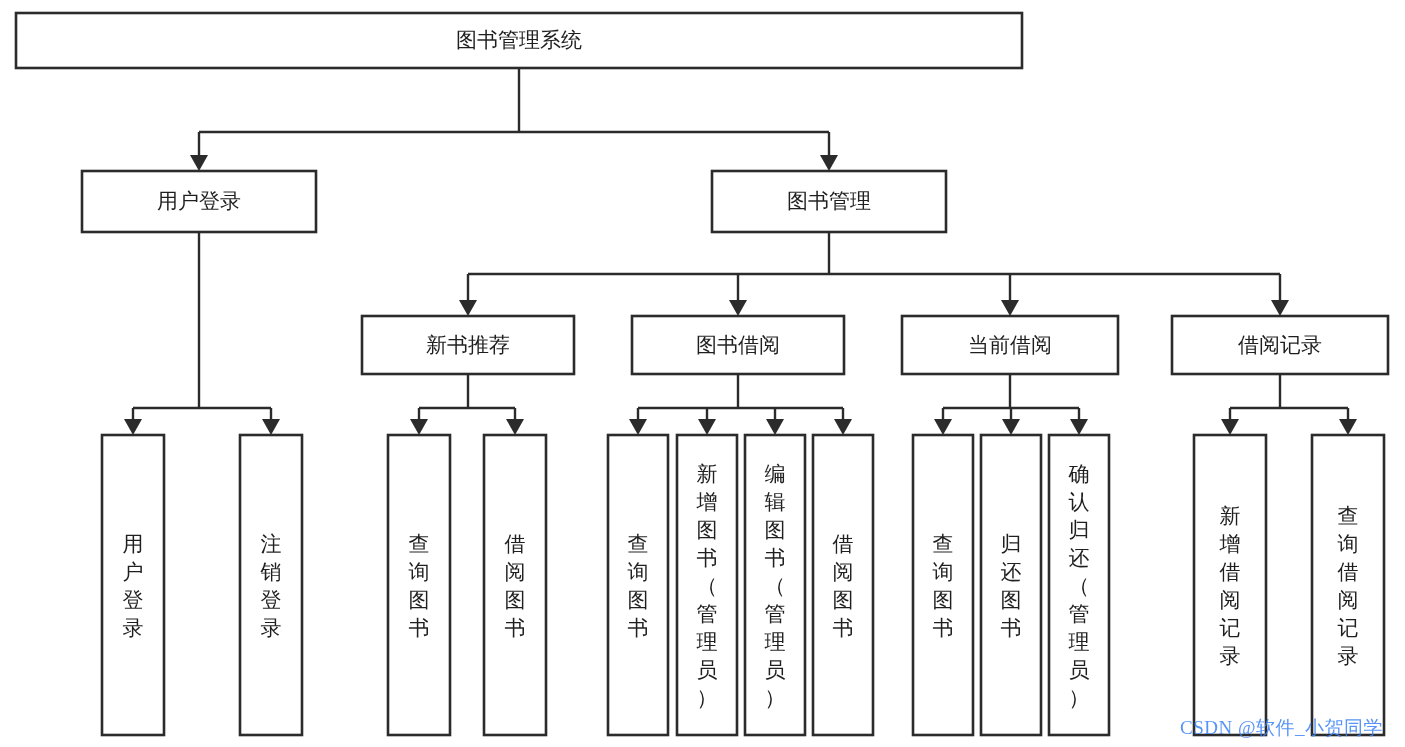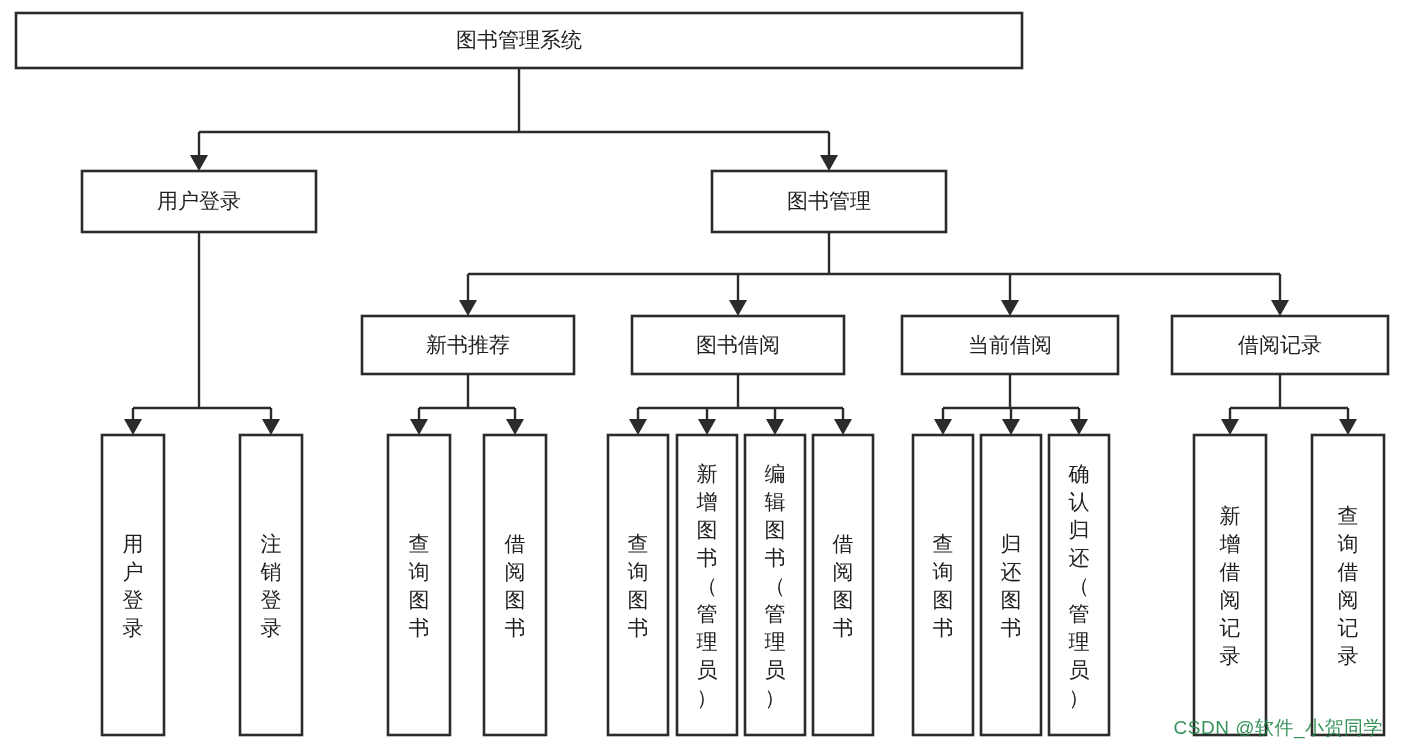--- a/index.html
+++ b/index.html
@@ -51,23 +51,23 @@
   .node-label-vert {
     fill: #1f1f1f;
     font-family: "Liberation Sans", "DejaVu Sans", sans-serif;
     font-size: 21px;
     text-anchor: middle;
   }
   .watermark {
     position: absolute;
     right: 14px;
     bottom: 6px;
-    font-family: Liberation Sans, sans-serif;
+    font-family: Liberation Serif, serif;
     font-size: 19px;
-    color: #15803d;
+    color: #3b82f6;
     opacity: 0.85;
     white-space: nowrap;
     letter-spacing: 0.5px;
     pointer-events: none;
   }
 </style>
 </head>
 <body>
 
 <div id="diagram-root">

